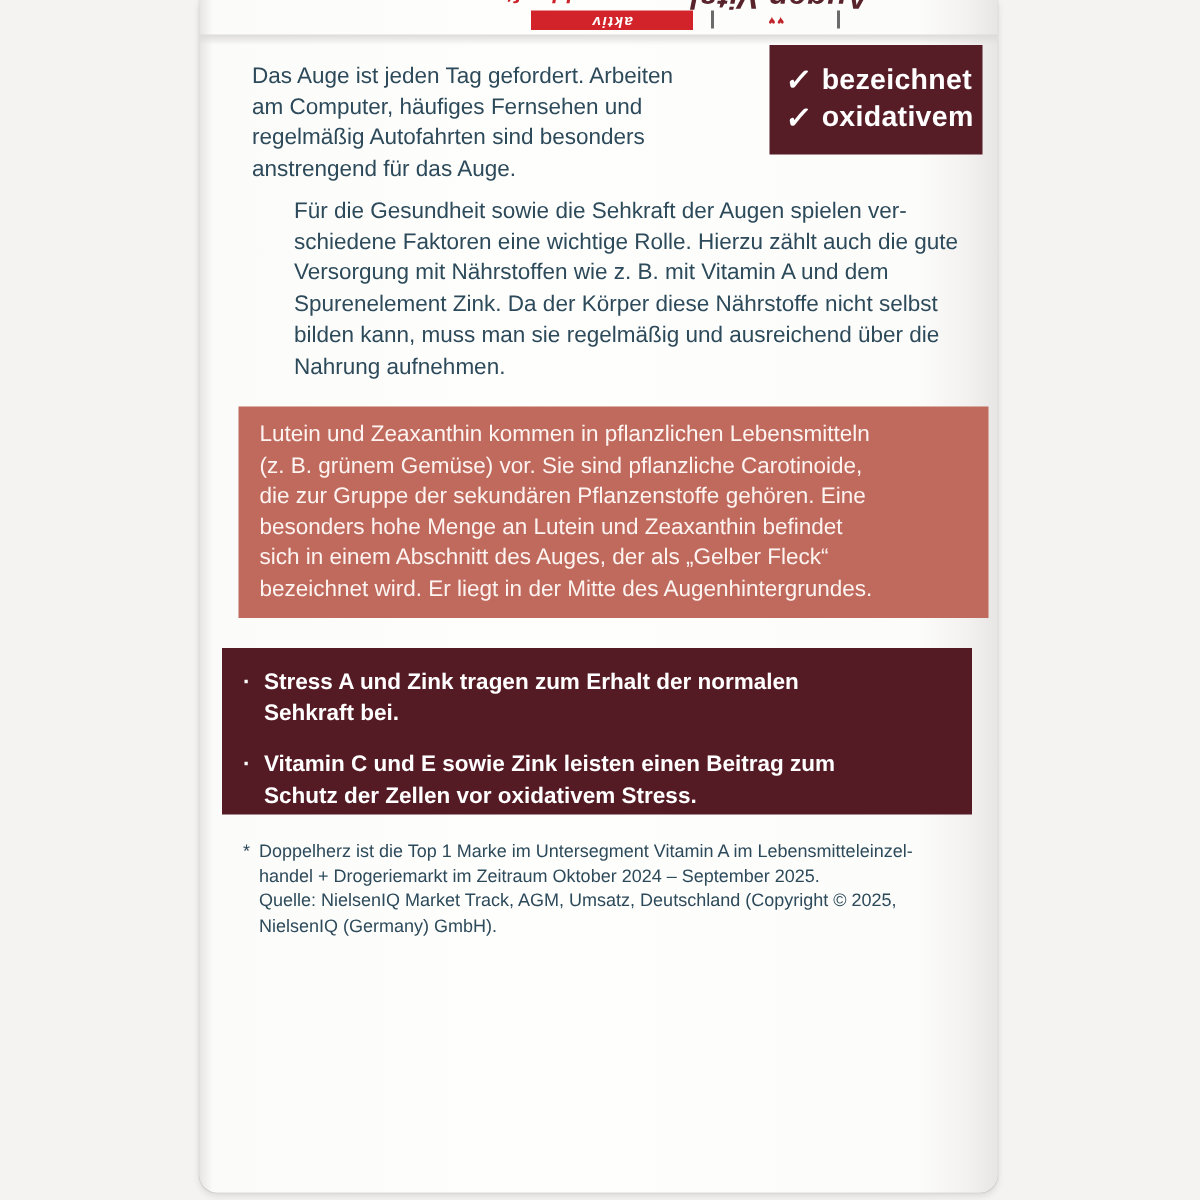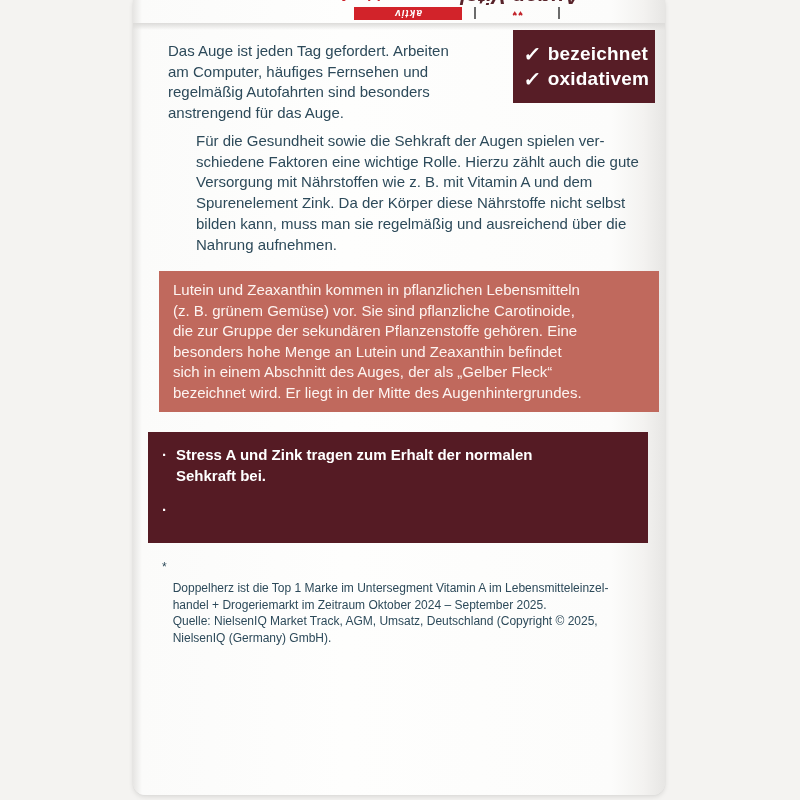--- a/index.html
+++ b/index.html
@@ -117,21 +117,21 @@
   .bullet-dot { font-size: 15px; line-height: 21px; font-weight: bold; }
   
   .footnote {
     position: absolute; left: 29px; top: 559px;
     width: 497px;
     display: flex; gap: 6px;
     color: #2d4a5a;
     font-size: 12px; line-height: 16.5px;
   }
   .footnote-marker { font-size: 12px; line-height: 16.5px; }
-  .footnote-text { white-space: pre-line; margin-top: 21px; }
+  .footnote-text { white-space: pre-line; }
 </style>
 </head>
 <body>
 
 <div class="package">
 
   <div class="top-flap">
     <div class="flap-inner">
       <div class="flap-badge-row">
         <span class="brackets-logo">♥♥</span>
@@ -176,20 +176,22 @@
 bezeichnet wird. Er liegt in der Mitte des Augenhintergrundes.</div>
 
   <div class="claims-box">
     <div class="claim-item">
       <span class="bullet-dot">·</span>
       <span>Stress A und Zink tragen zum Erhalt der normalen
 Sehkraft bei.</span>
     </div>
     <div class="claim-item">
       <span class="bullet-dot">·</span>
+      <span>Vitamin C und E sowie Zink leisten einen Beitrag zum
+Schutz der Zellen vor oxidativem Stress.</span>
     </div>
   </div>
 
   <div class="footnote">
     <span class="footnote-marker">*</span>
     <span class="footnote-text">Doppelherz ist die Top 1 Marke im Untersegment Vitamin A im Lebensmitteleinzel-
 handel + Drogeriemarkt im Zeitraum Oktober 2024 – September 2025.
 Quelle: NielsenIQ Market Track, AGM, Umsatz, Deutschland (Copyright © 2025,
 NielsenIQ (Germany) GmbH).</span>
   </div>

